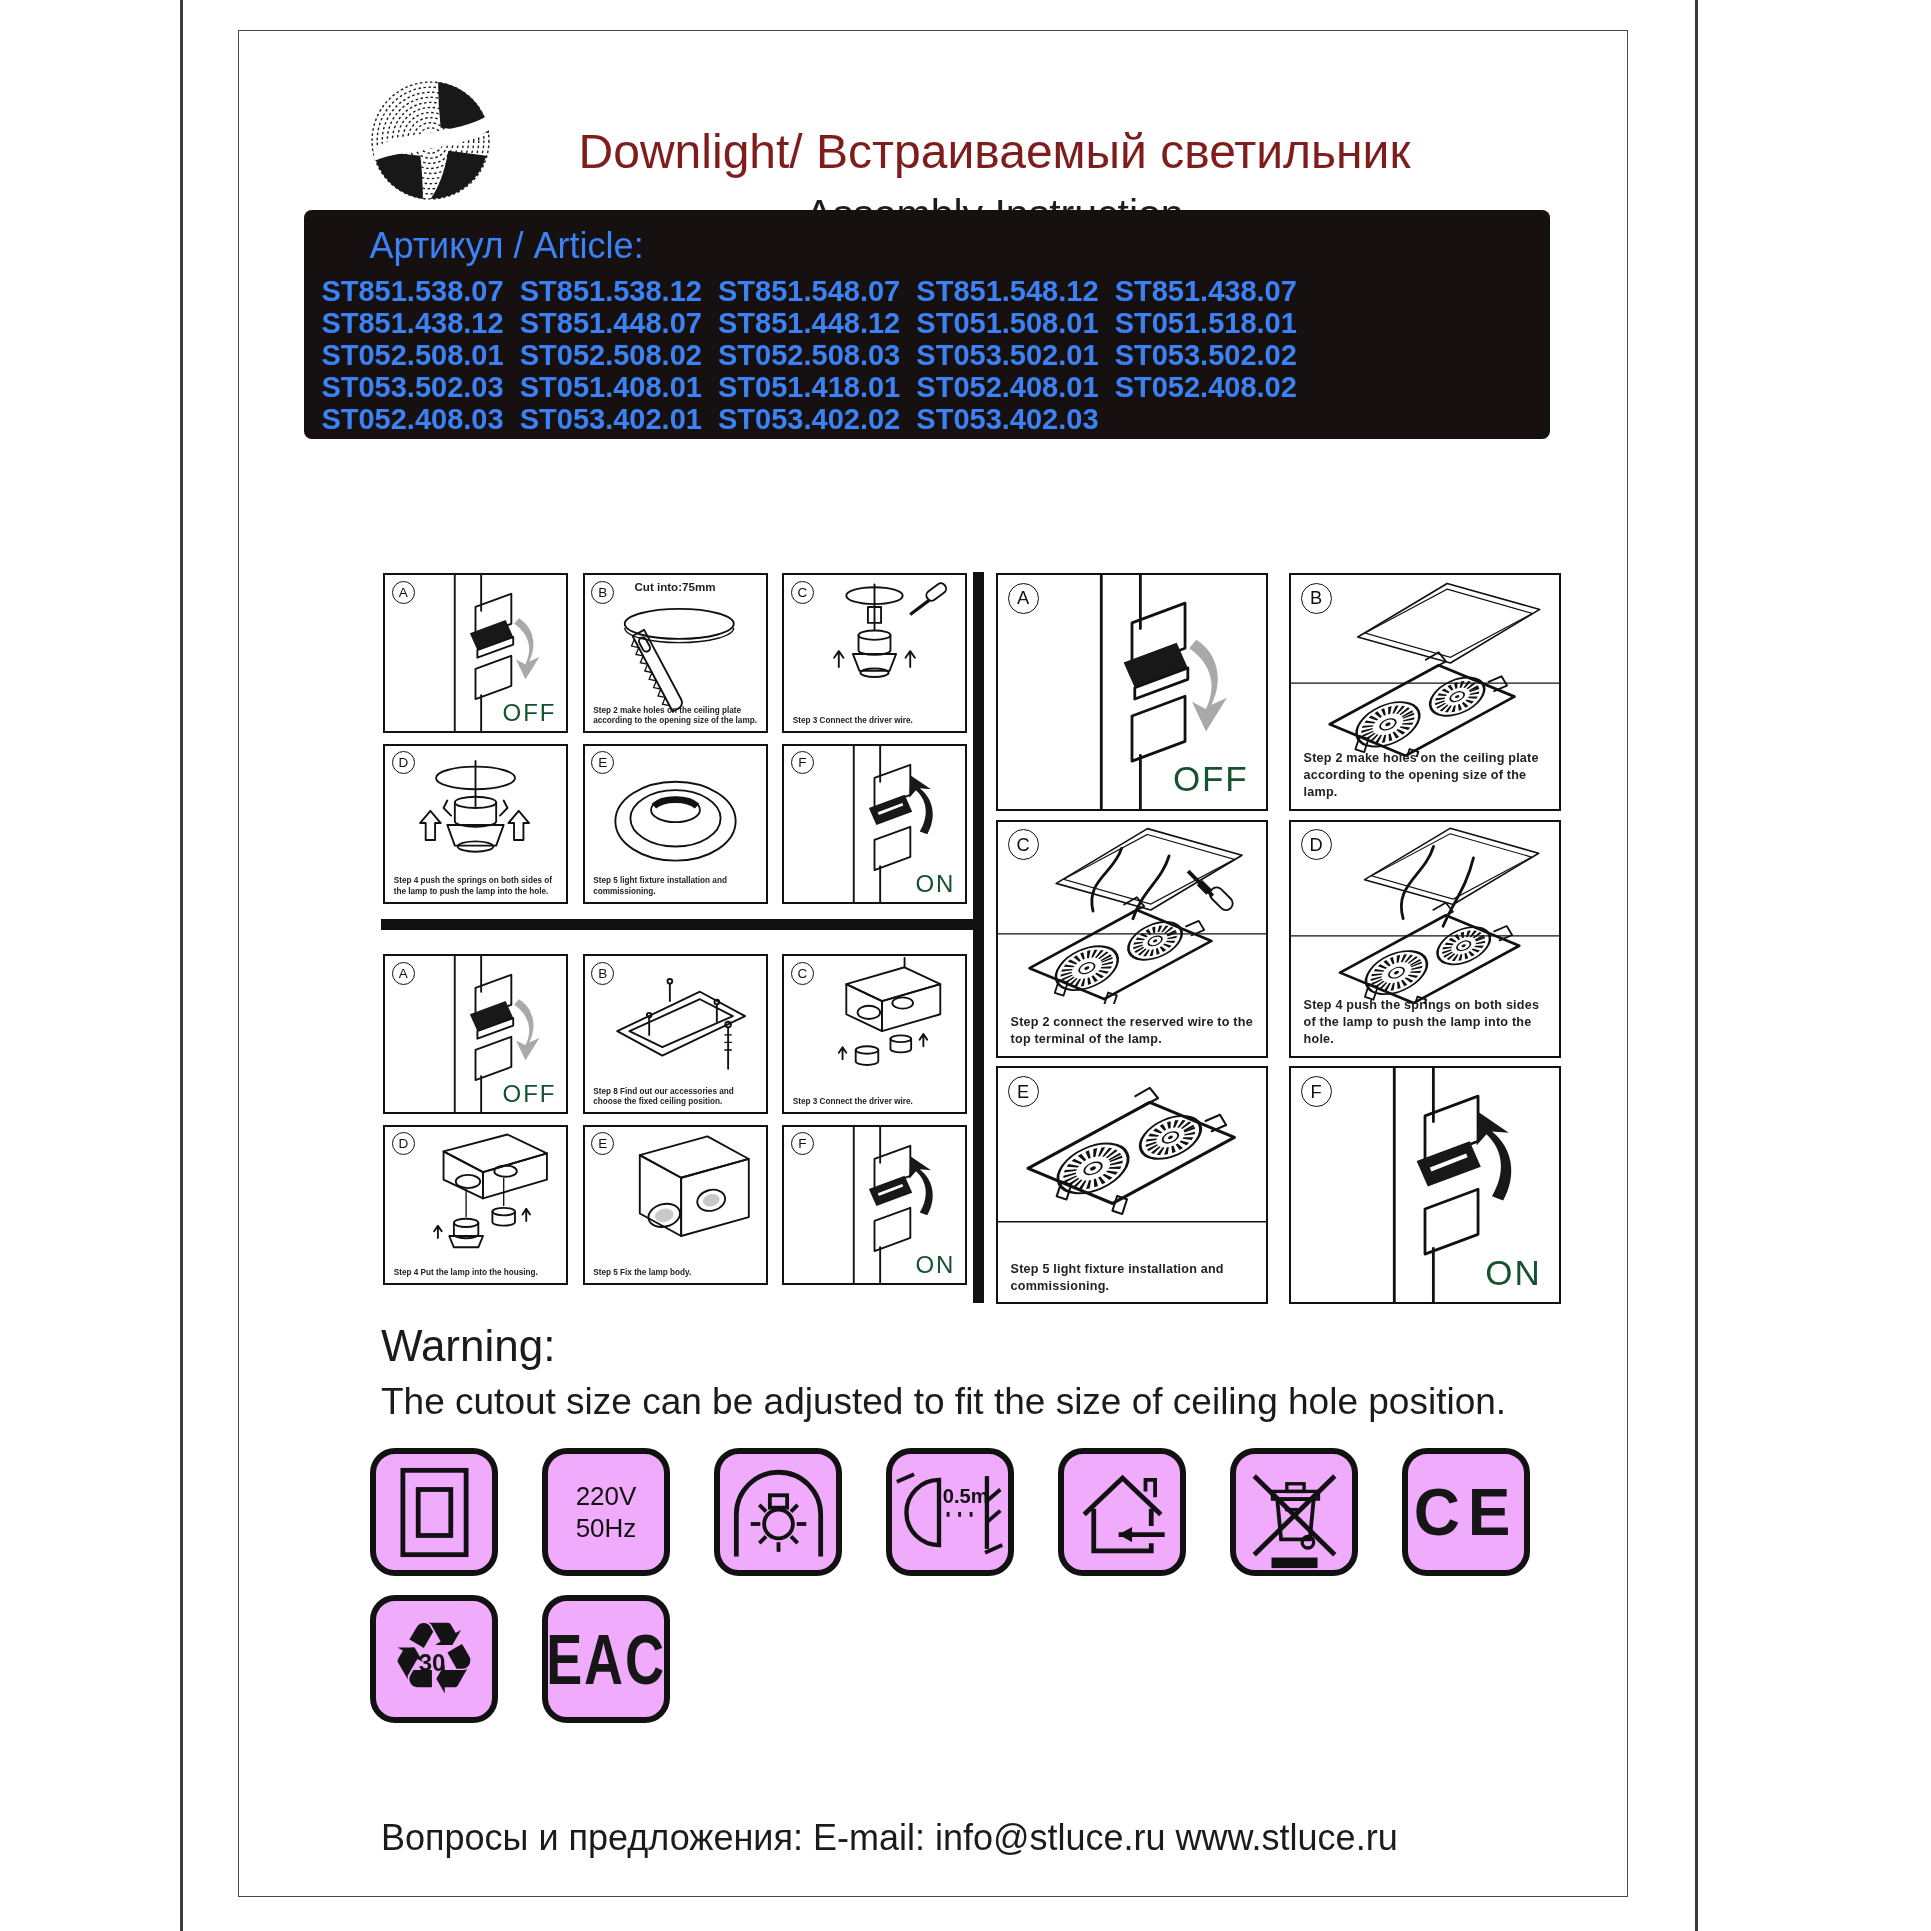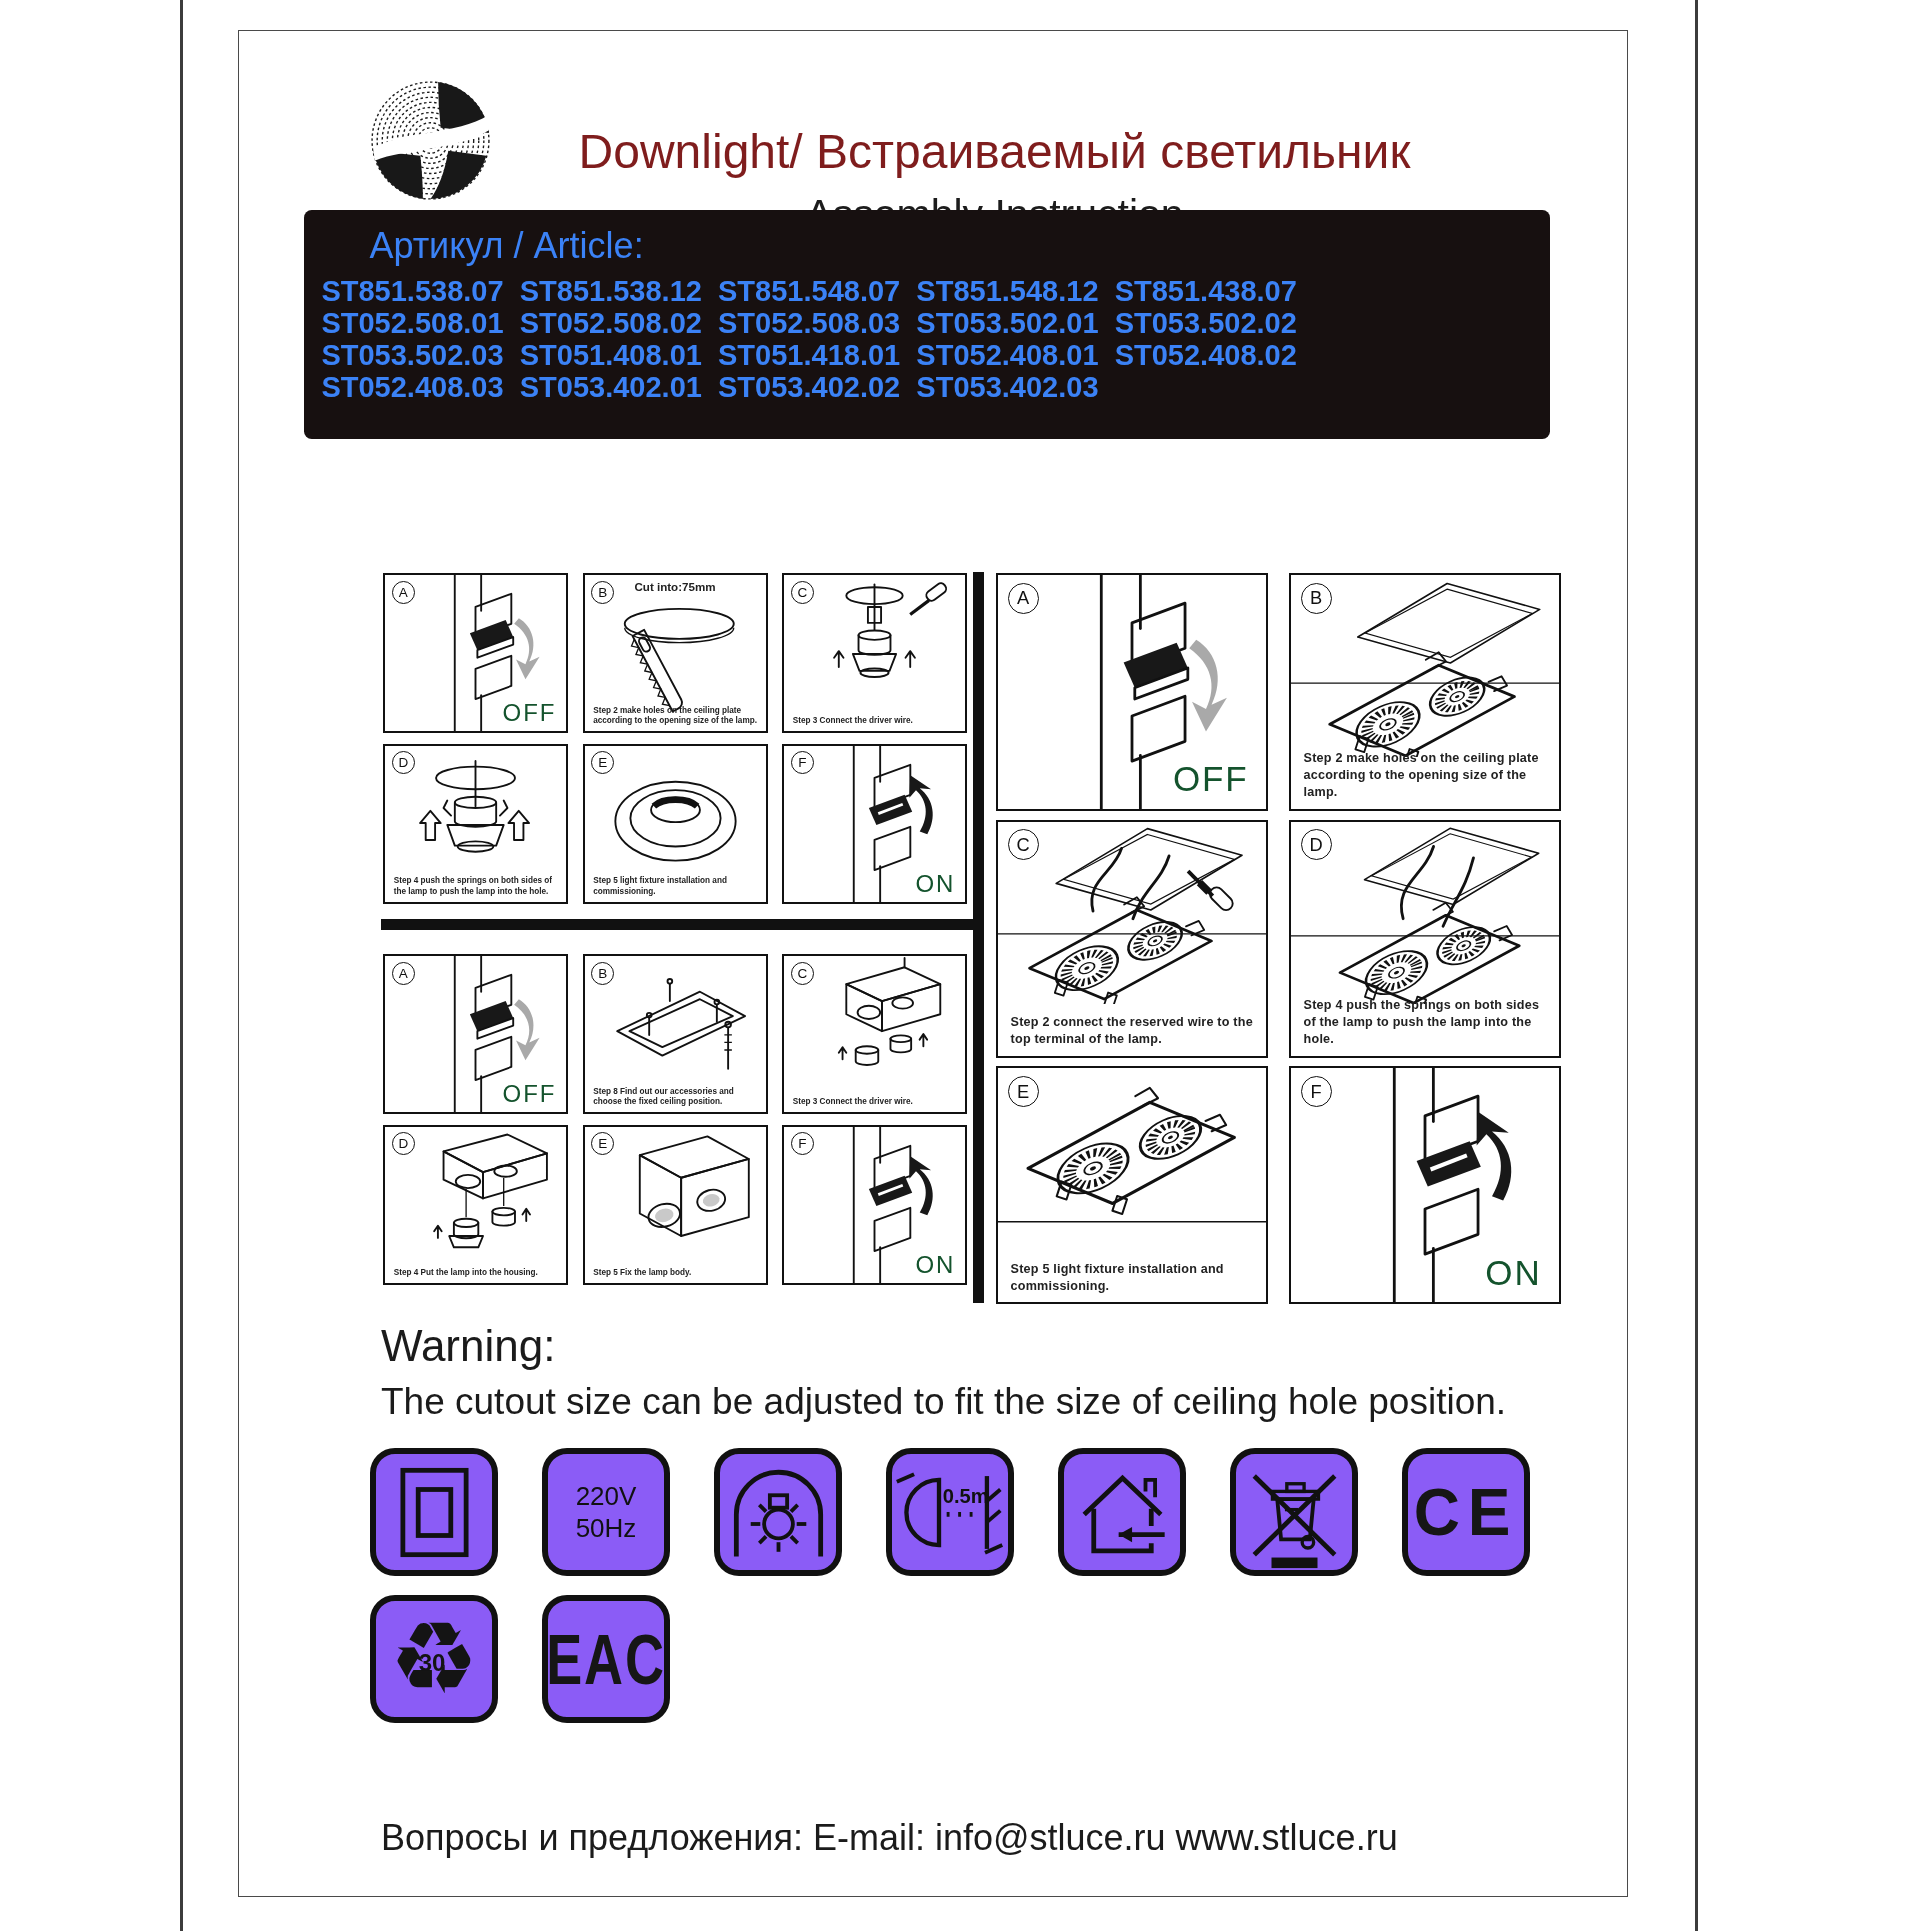--- a/index.html
+++ b/index.html
@@ -47,21 +47,21 @@
 
   
   #warn-head{position:absolute;left:381px;top:1321px;font-size:44px;color:#1b1b1b;}
   #warn-text{position:absolute;left:381px;top:1381px;font-size:37px;color:#1b1b1b;}
 
   
   .iconrow{position:absolute;display:flex;gap:44px;}
   #iconrow1{left:370px;top:1448px;}
   #iconrow2{left:370px;top:1595px;}
   .sqicon{position:relative;width:128px;height:128px;border:6.8px solid #111;border-radius:25px;box-sizing:border-box;
-          display:flex;align-items:center;justify-content:center;background:#8b5cf6;}
+          display:flex;align-items:center;justify-content:center;background:#f0abfc;}
   .icon-text{font-size:26px;font-weight:400;text-align:center;line-height:1.25;color:#111;}
   .ce-text{font-size:64px;font-weight:700;letter-spacing:7.7px;color:#161616;transform:scaleY(1.05);}
   .eac-text{font-size:54px;font-weight:700;letter-spacing:1.9px;color:#161616;transform:scaleY(1.3);}
   .recycle-glyph{font-family:"DejaVu Sans",sans-serif;font-size:100px;line-height:100px;color:#141414;}
   .recycle-num{position:absolute;left:0;right:3.9px;top:48px;text-align:center;font-size:24px;font-weight:700;color:#141414;}
 
   #footer{position:absolute;left:381px;top:1817px;font-size:36px;color:#1b1b1b;}
 </style>
 </head>
 <body>
@@ -142,20 +142,21 @@
   <div id="brand">ST LUCE</div>
 
   <div id="titleblock">
     <div id="title">Downlight/ Встраиваемый светильник</div>
     <div id="subtitle">Assembly Instruction</div>
   </div>
 
   <div id="articlebox">
     <div id="article-heading">Артикул / Article:</div>
     <div class="article-row">ST851.538.07  ST851.538.12  ST851.548.07  ST851.548.12  ST851.438.07</div>
+    <div class="article-row">ST851.438.12  ST851.448.07  ST851.448.12  ST051.508.01  ST051.518.01</div>
     <div class="article-row">ST052.508.01  ST052.508.02  ST052.508.03  ST053.502.01  ST053.502.02</div>
     <div class="article-row">ST053.502.03  ST051.408.01  ST051.418.01  ST052.408.01  ST052.408.02</div>
     <div class="article-row">ST052.408.03  ST053.402.01  ST053.402.02  ST053.402.03</div>
   </div>
 
   <div id="div-h"></div>
   <div id="div-v"></div>
 
   <div id="grid-lt" class="grid">
     <div class="panel">

